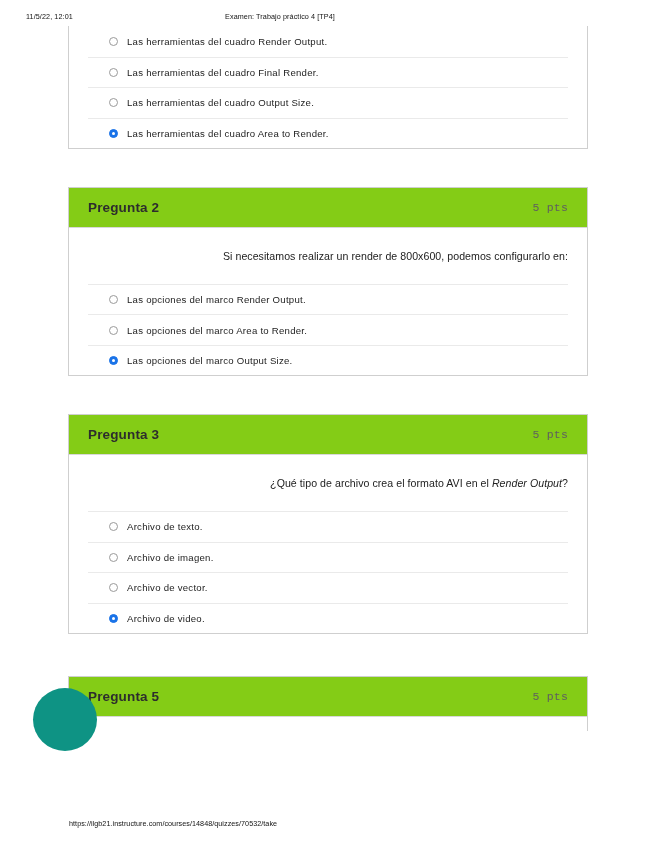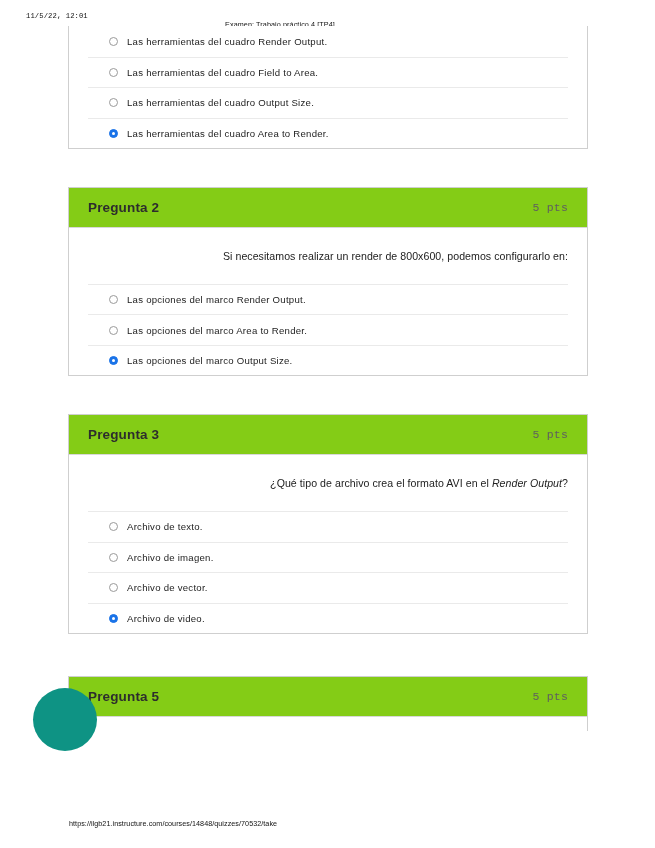--- a/index.html
+++ b/index.html
@@ -25,26 +25,25 @@
     height: 12px;
     font-size: 7.2px;
     color: #111;
     letter-spacing: 0.1px;
   }
   .print-header .ph-date {
     position: absolute;
     left: 26px;
     top: 0;
     white-space: nowrap;
-    font-family: Liberation Mono, monospace;
   }
   .print-header .ph-title {
     position: absolute;
     left: 0;
-    top: 8px;
+    top: 0;
     width: 560px;
     text-align: center;
     white-space: nowrap;
   }
 
   .print-footer {
     position: absolute;
     bottom: 17px;
     left: 0;
     width: 655px;
@@ -204,21 +203,21 @@
 
   <div class="q-card cut-top" style="margin-top:26px;">
     <div class="q-body">
       <div class="answers">
         <div class="answer-row first" style="border-top:none;">
           <span class="radio"></span>
           <span class="answer-label">Las herramientas del cuadro Render Output.</span>
         </div>
         <div class="answer-row">
           <span class="radio"></span>
-          <span class="answer-label">Las herramientas del cuadro Field to Area.</span>
+          <span class="answer-label">Las herramientas del cuadro Final Render.</span>
         </div>
         <div class="answer-row">
           <span class="radio"></span>
           <span class="answer-label">Las herramientas del cuadro Output Size.</span>
         </div>
         <div class="answer-row">
           <span class="radio checked"></span>
           <span class="answer-label">Las herramientas del cuadro Area to Render.</span>
         </div>
       </div>

